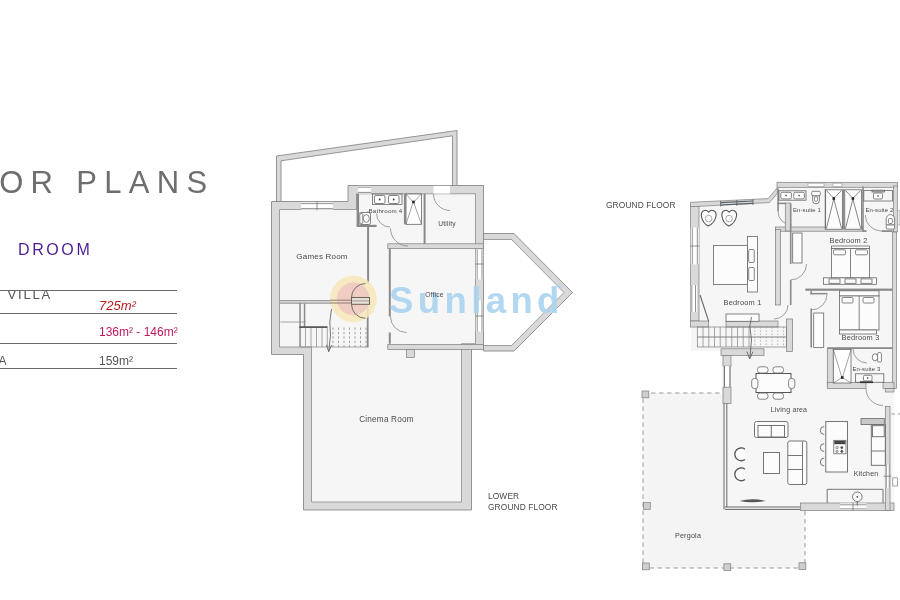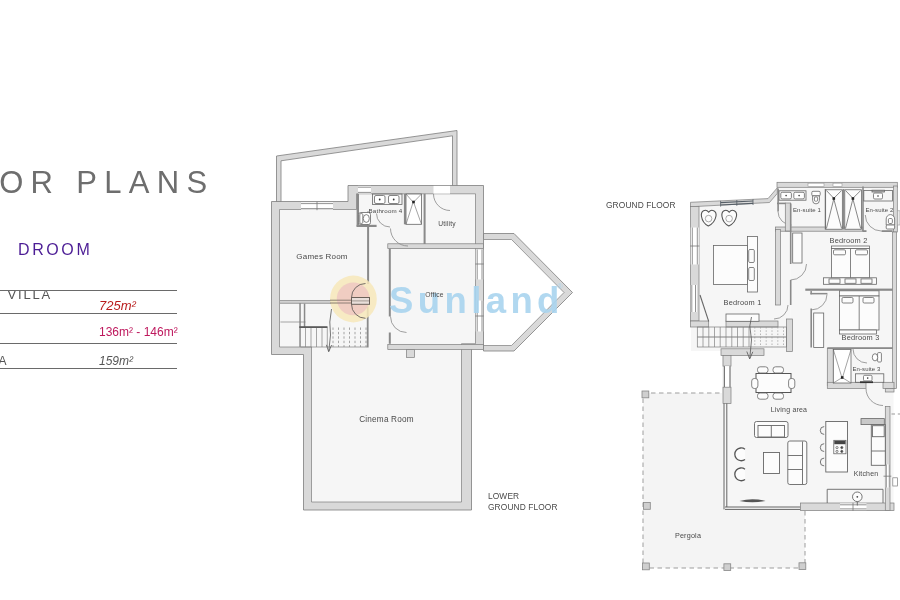--- a/index.html
+++ b/index.html
@@ -23,21 +23,21 @@
   <div class="t" style="left:99px;top:297.5px;font-size:13px;color:#b91c1c;font-style:italic;">725m²</div>
 
   <div class="ln" style="left:0;top:313px;width:177px;"></div>
 
   <div class="t" style="left:99px;top:325px;font-size:12px;color:#be185d;">136m² - 146m²</div>
 
   <div class="ln" style="left:0;top:343px;width:177px;"></div>
 
   <div class="t" style="left:-1.5px;top:353.5px;font-size:12px;color:#555;">A</div>
 
-  <div class="t" style="left:99px;top:353.5px;font-size:12px;color:#555;font-style:italic;">159m²</div>
+  <div class="t" style="left:99px;top:353.5px;font-size:12px;color:#555;">159m²</div>
 
   <div class="ln" style="left:0;top:368px;width:177px;"></div>
 
   <svg width="900" height="600" viewBox="0 0 900 600" style="position:absolute;left:0;top:0;">
   <g stroke-linecap="butt">
 
   <path d="M276.5,156 L457,130.5 L457,186.5 L452.5,186.5 L452.5,135.8 L281,160.8 L281,202 L276.5,202 Z" fill="#d9d9d9" stroke="#7d7d7d" stroke-width="0.8"></path>
 
   <path d="M271.5,201.5 H348 V185.5 H483.5 V348.5 H471.5 V510 H303.5 V354.5 H271.5 Z" fill="#d9d9d9" stroke="#7d7d7d" stroke-width="0.8"></path>
 

